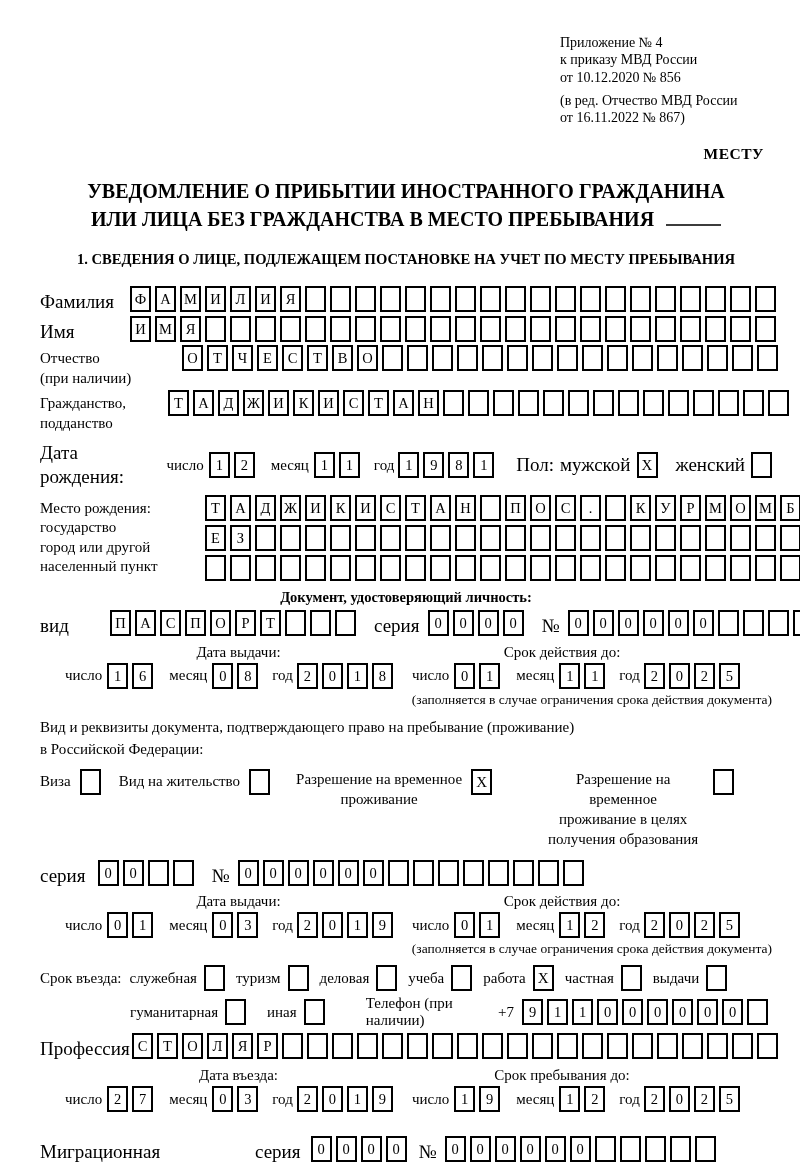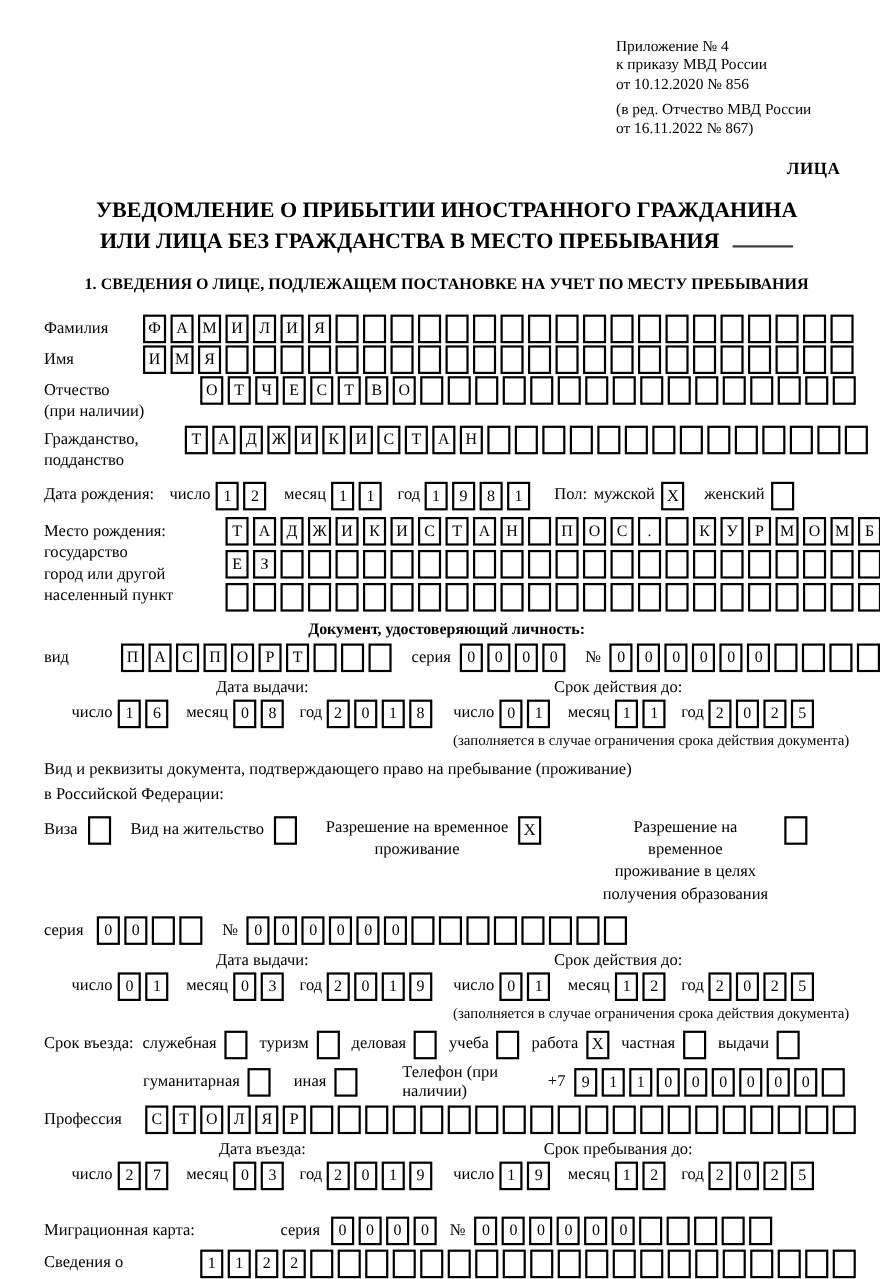--- a/index.html
+++ b/index.html
@@ -11,21 +11,21 @@
   .hdr{margin-left:520px;font-size:14px;line-height:1.24;}
   .hdr-gap{height:6px;}
   .forma{margin-top:18px;text-align:right;padding-right:8px;font-weight:700;font-size:15.5px;letter-spacing:.5px;}
 
   .title{margin-top:14px;text-align:center;font-weight:700;font-size:20px;line-height:1.4;}
   .uline{display:inline-block;width:55px;border-bottom:2.5px solid #3c3c3c;margin-left:12px;}
 
   .sec{margin-top:18px;margin-bottom:18px;text-align:center;font-weight:700;font-size:14.6px;}
 
   .row{display:flex;align-items:flex-start;margin-bottom:2px;}
-  .lbl{font-size:15px;padding-top:4px;line-height:1.25;}
+  .lbl{font-size:19px;padding-top:4px;line-height:1.25;}
   .lbl2{font-size:15px;line-height:1.3;padding-top:4px;}
   .w90{width:90px;flex:none;}
   .w70{width:70px;flex:none;}
   .w128{width:128px;flex:none;}
   .w142{width:142px;flex:none;}
   .w165{width:165px;flex:none;}
   .w92{width:92px;flex:none;}
 
   .cells{display:flex;flex-wrap:nowrap;}
   .cell{width:21px;height:26px;border:2px solid #000;margin-right:4px;flex:none;
@@ -81,21 +81,21 @@
 
   <div class="hdr">
     <div>Приложение № 4</div>
     <div>к приказу МВД России</div>
     <div>от 10.12.2020 № 856</div>
     <div class="hdr-gap"></div>
     <div>(в ред. Отчество МВД России</div>
     <div>от 16.11.2022 № 867)</div>
   </div>
 
-  <div class="forma">ЛИЦА</div>
+  <div class="forma">МЕСТУ</div>
 
   <div class="title">
     <div>УВЕДОМЛЕНИЕ О ПРИБЫТИИ ИНОСТРАННОГО ГРАЖДАНИНА</div>
     <div>
       <span>ИЛИ ЛИЦА БЕЗ ГРАЖДАНСТВА В МЕСТО ПРЕБЫВАНИЯ</span><span class="uline"></span>
     </div>
   </div>
 
   <div class="sec">1. СВЕДЕНИЯ О ЛИЦЕ, ПОДЛЕЖАЩЕМ ПОСТАНОВКЕ НА УЧЕТ ПО МЕСТУ ПРЕБЫВАНИЯ</div>
 

